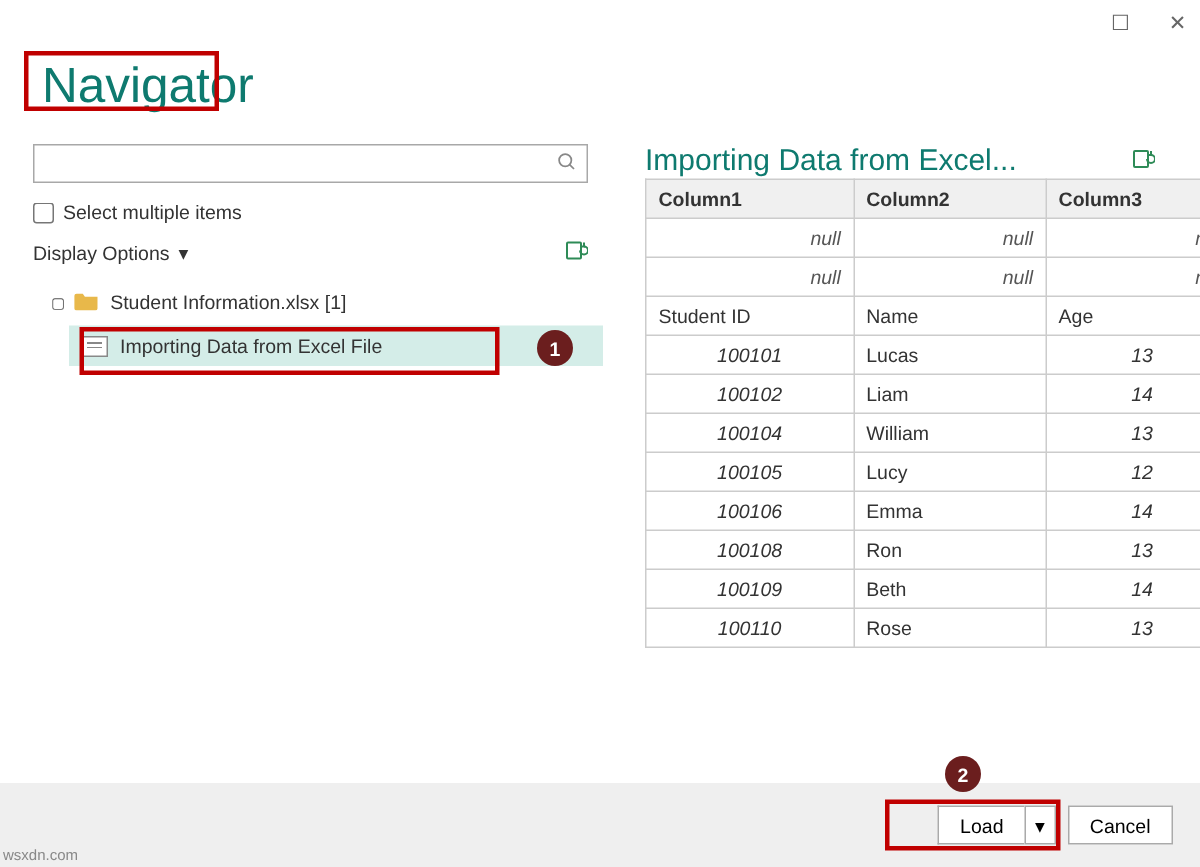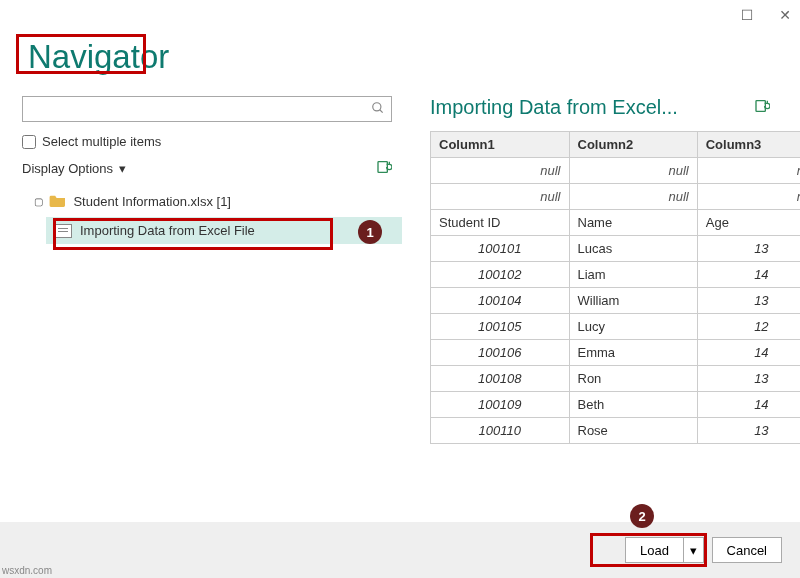--- a/index.html
+++ b/index.html
@@ -29,21 +29,21 @@
     .tree-folder { display: flex; align-items: center; gap: 6px; padding: 5px 0; }
     .chevron { color: #555; font-size: 10px; }
     
     .tree-item { display: flex; align-items: center; gap: 8px; padding: 6px 8px; margin-left: 12px; margin-top: 2px; background: #d4ede8; width: 356px; }
     .sheet-icon { width: 18px; height: 14px; background: #fff; border: 1px solid #888; position: relative; }
     .sheet-icon::before { content: ""; position: absolute; left: 3px; top: 3px; right: 3px; bottom: 3px; background: repeating-linear-gradient(to bottom, #888 0, #888 1px, transparent 1px, transparent 3px); }
     
     .highlight-box-2 { position: absolute; left: 53px; top: 218px; width: 280px; height: 32px; border: 3px solid #c00000; }
     .badge-1 { position: absolute; left: 358px; top: 220px; width: 24px; height: 24px; border-radius: 50%; background: #6b1e1e; color: #fff; display: flex; align-items: center; justify-content: center; font-size: 13px; font-weight: bold; }
     
-    .preview-title { font-size: 20px; color: #0e7a6f; margin-bottom: 12px; display: flex; align-items: center; justify-content: space-between; width: 340px; }
+    .preview-title { font-size: 20px; color: #0e7a6f; display: flex; align-items: center; justify-content: space-between; width: 340px; }
     .refresh-2 { color: #388e3c; font-size: 14px; }
     
     table { border-collapse: collapse; width: 396px; border-radius: 18px; }
     th, td { border: 1px solid #ccc; padding: 4px 8px; text-align: left; font-size: 13px; height: 26px; }
     th { background: #f0f0f0; font-weight: 600; }
     td.r { text-align: center; font-style: italic; }
     td.null { text-align: right; font-style: italic; color: #555; }
     
     .footer { position: absolute; bottom: 0; left: 0; right: 0; height: 56px; background: #efefef; display: flex; align-items: center; justify-content: flex-end; padding-right: 18px; gap: 8px; }
     .btn { height: 26px; border: 1px solid #aaa; background: #fff; padding: 0 14px; font-size: 13px; display: flex; align-items: center; cursor: pointer; }

